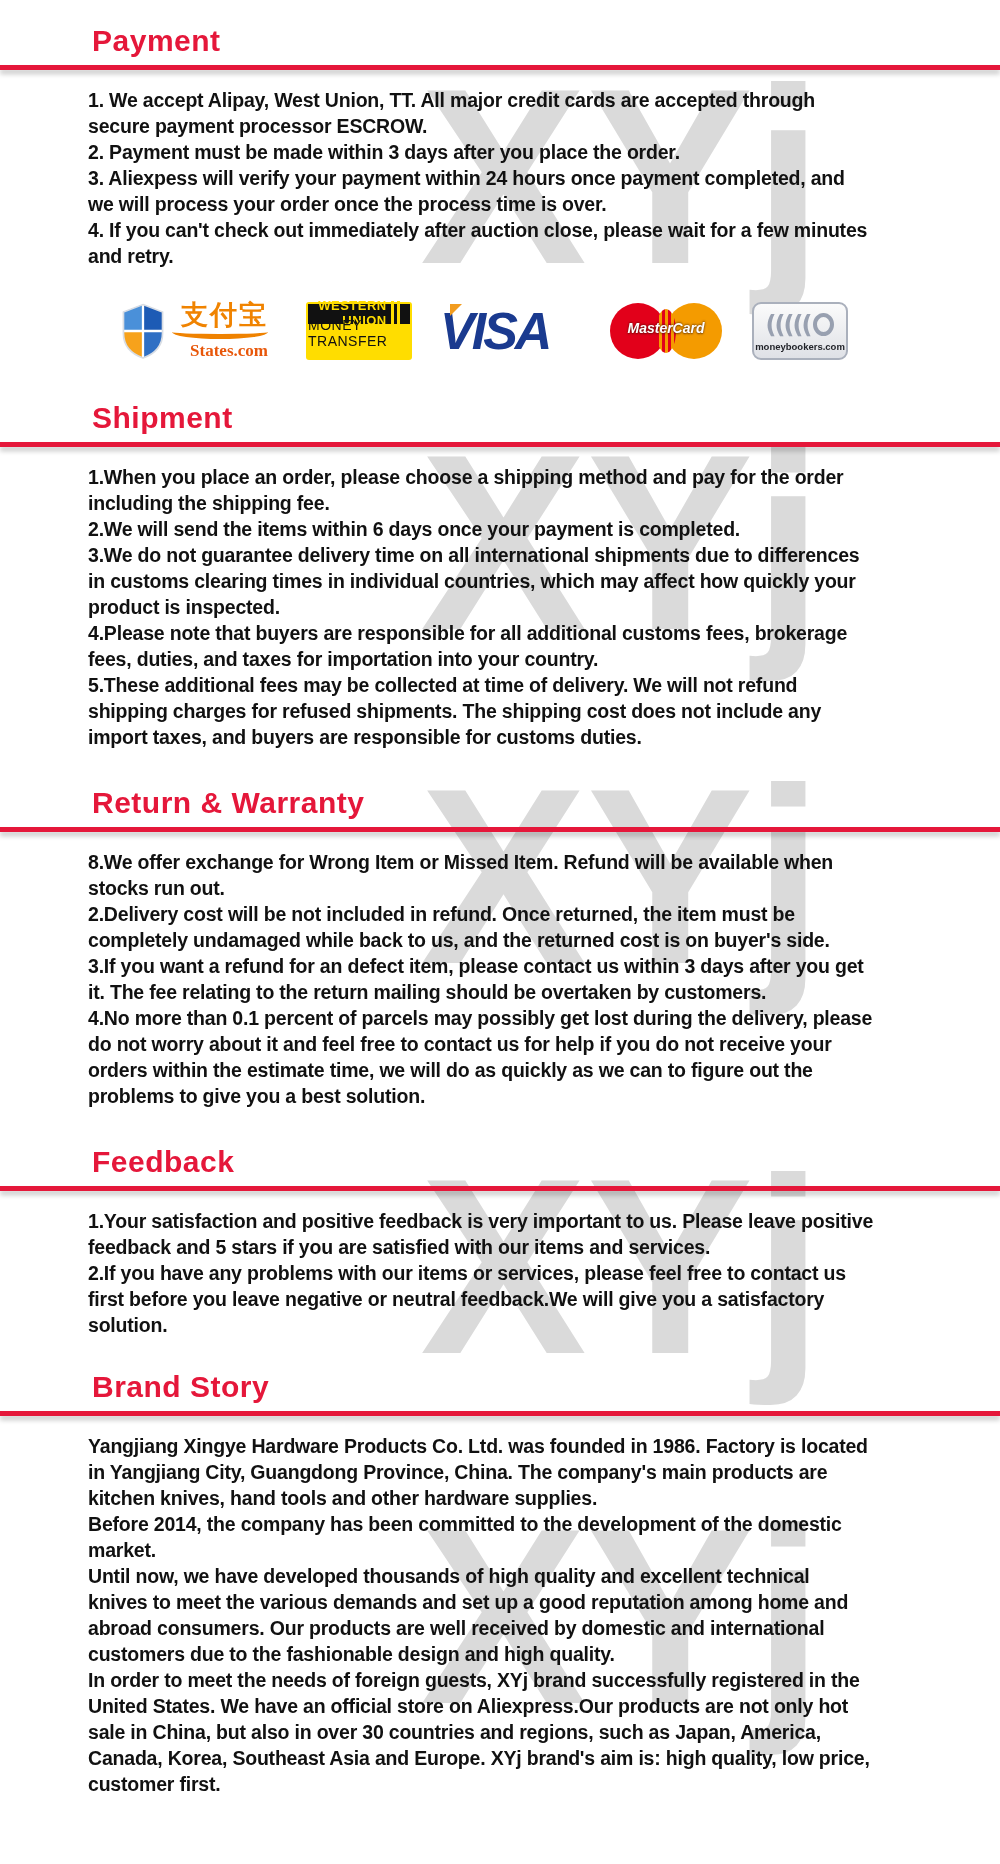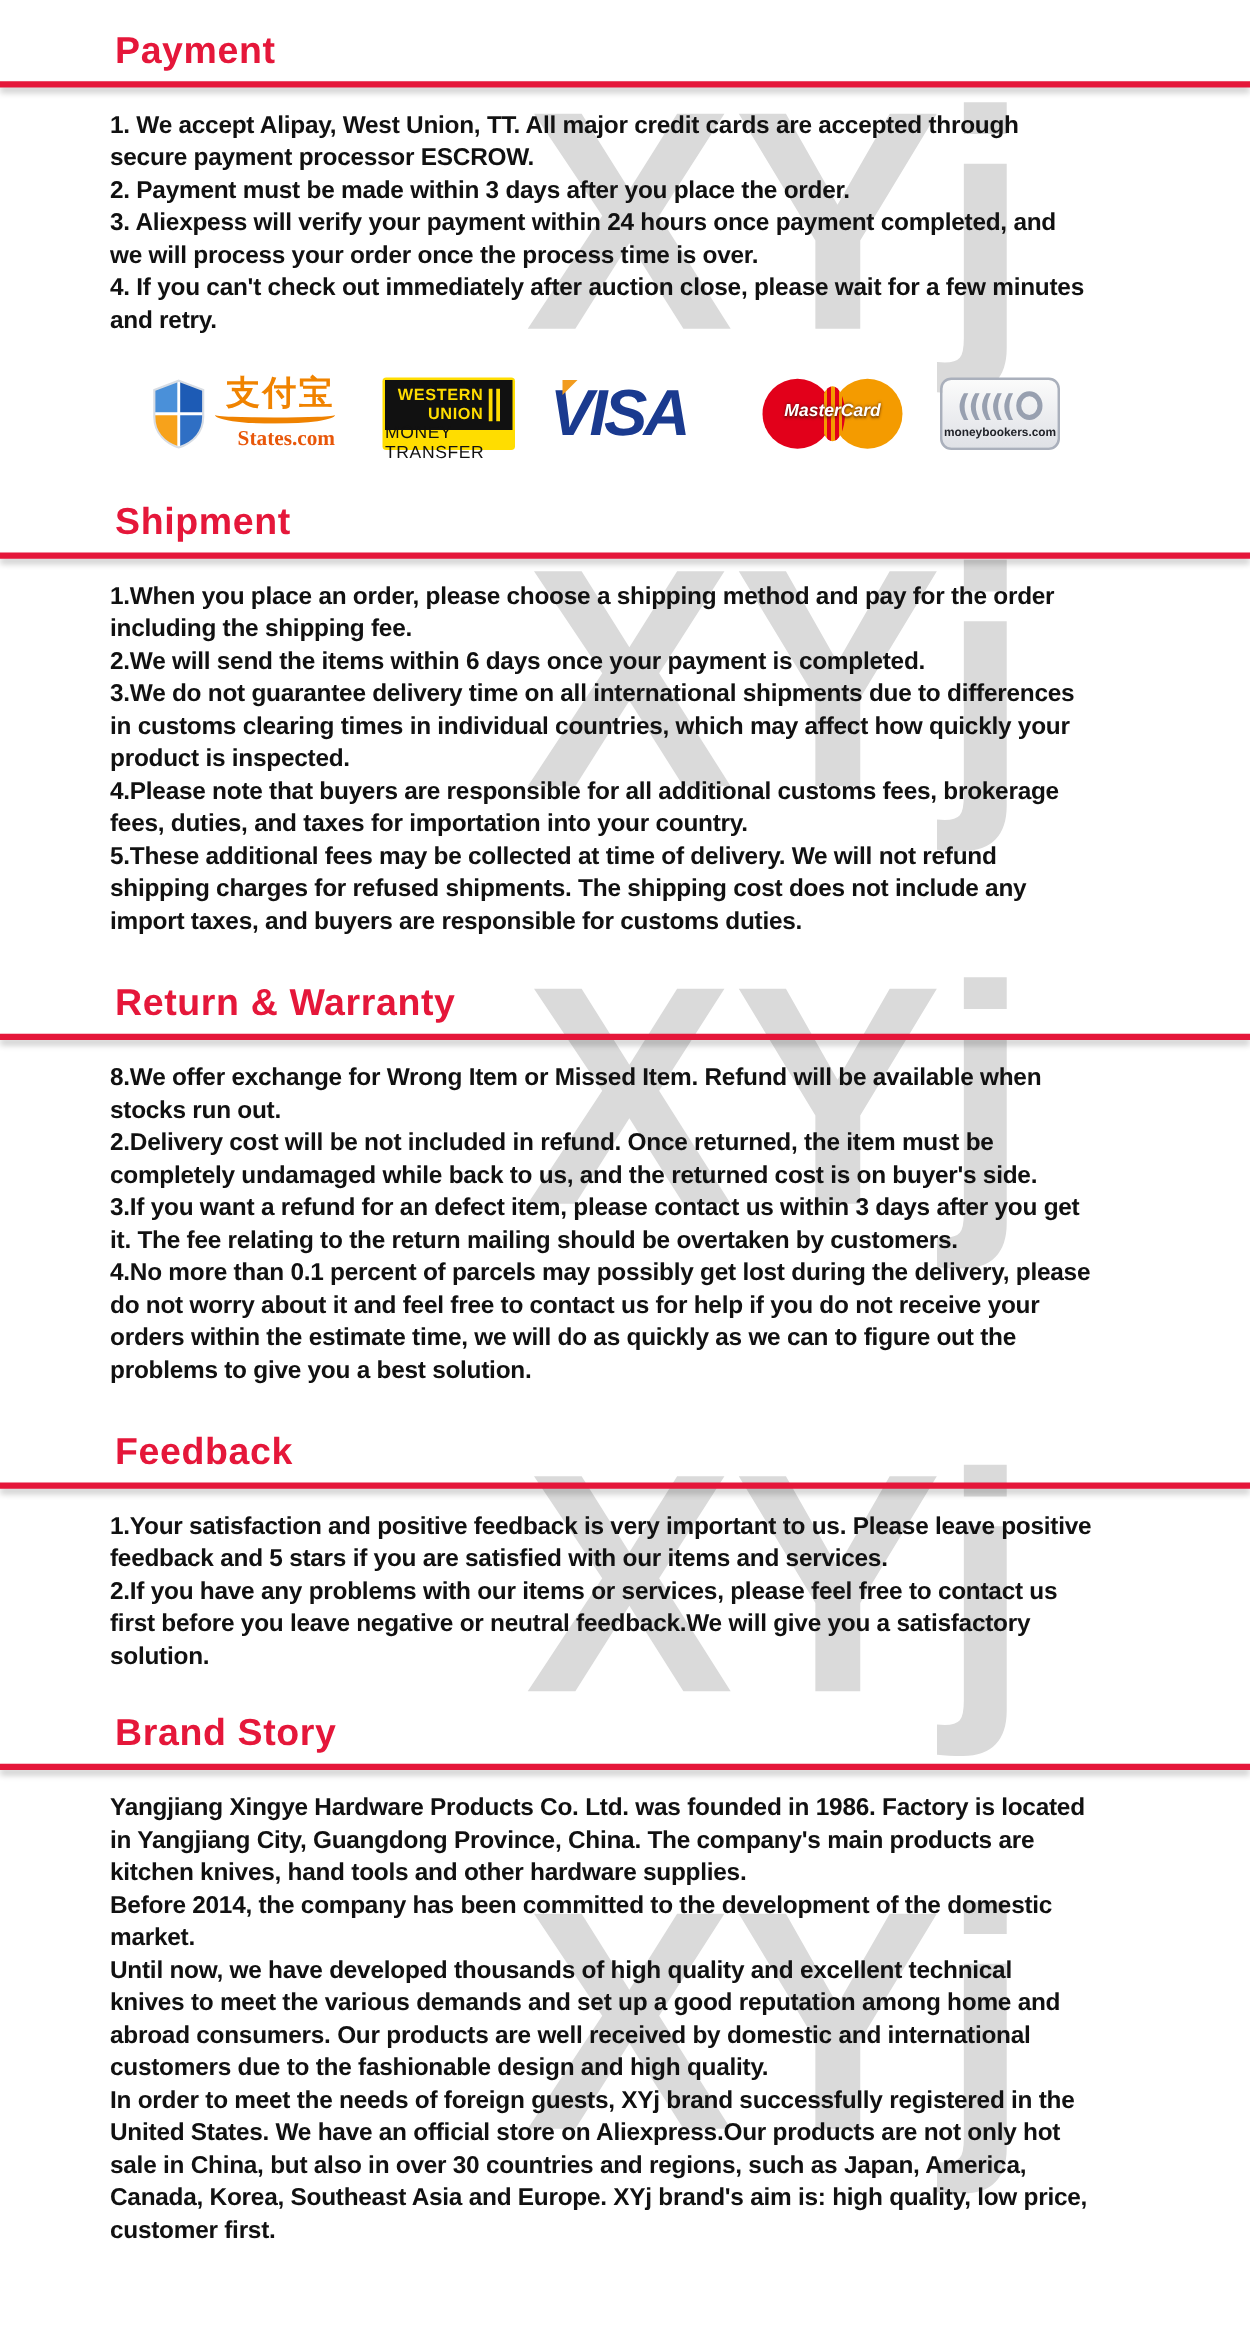--- a/index.html
+++ b/index.html
@@ -91,21 +91,21 @@
   }
   .alipay-label {
     margin-top: 2px;
     font-family: "Liberation Serif", serif;
     font-size: 17px; font-weight: bold; color: #e8570a;
   }
 
   
   .wu { width: 106px; height: 58px; background: #ffdd00; padding: 2px; box-sizing: border-box; border-radius: 3px; }
   .wu-main {
-    background: #111111; height: 40px;
+    background: #111111; height: 20px;
     display: flex; align-items: center; justify-content: center; gap: 4px;
   }
   .wu-words { text-align: right; color: #ffdd00; font-weight: bold; font-size: 13px; line-height: 1.15; letter-spacing: 0.5px; }
   .wu-bars { display: flex; gap: 3px; height: 26px; }
   .wu-bars i { display: block; width: 3px; height: 100%; background: #ffdd00; }
   .wu-banner {
     height: 18px; display: flex; align-items: center; justify-content: center;
     color: #111111; font-size: 14px; font-weight: normal; letter-spacing: 0.5px;
   }
 

